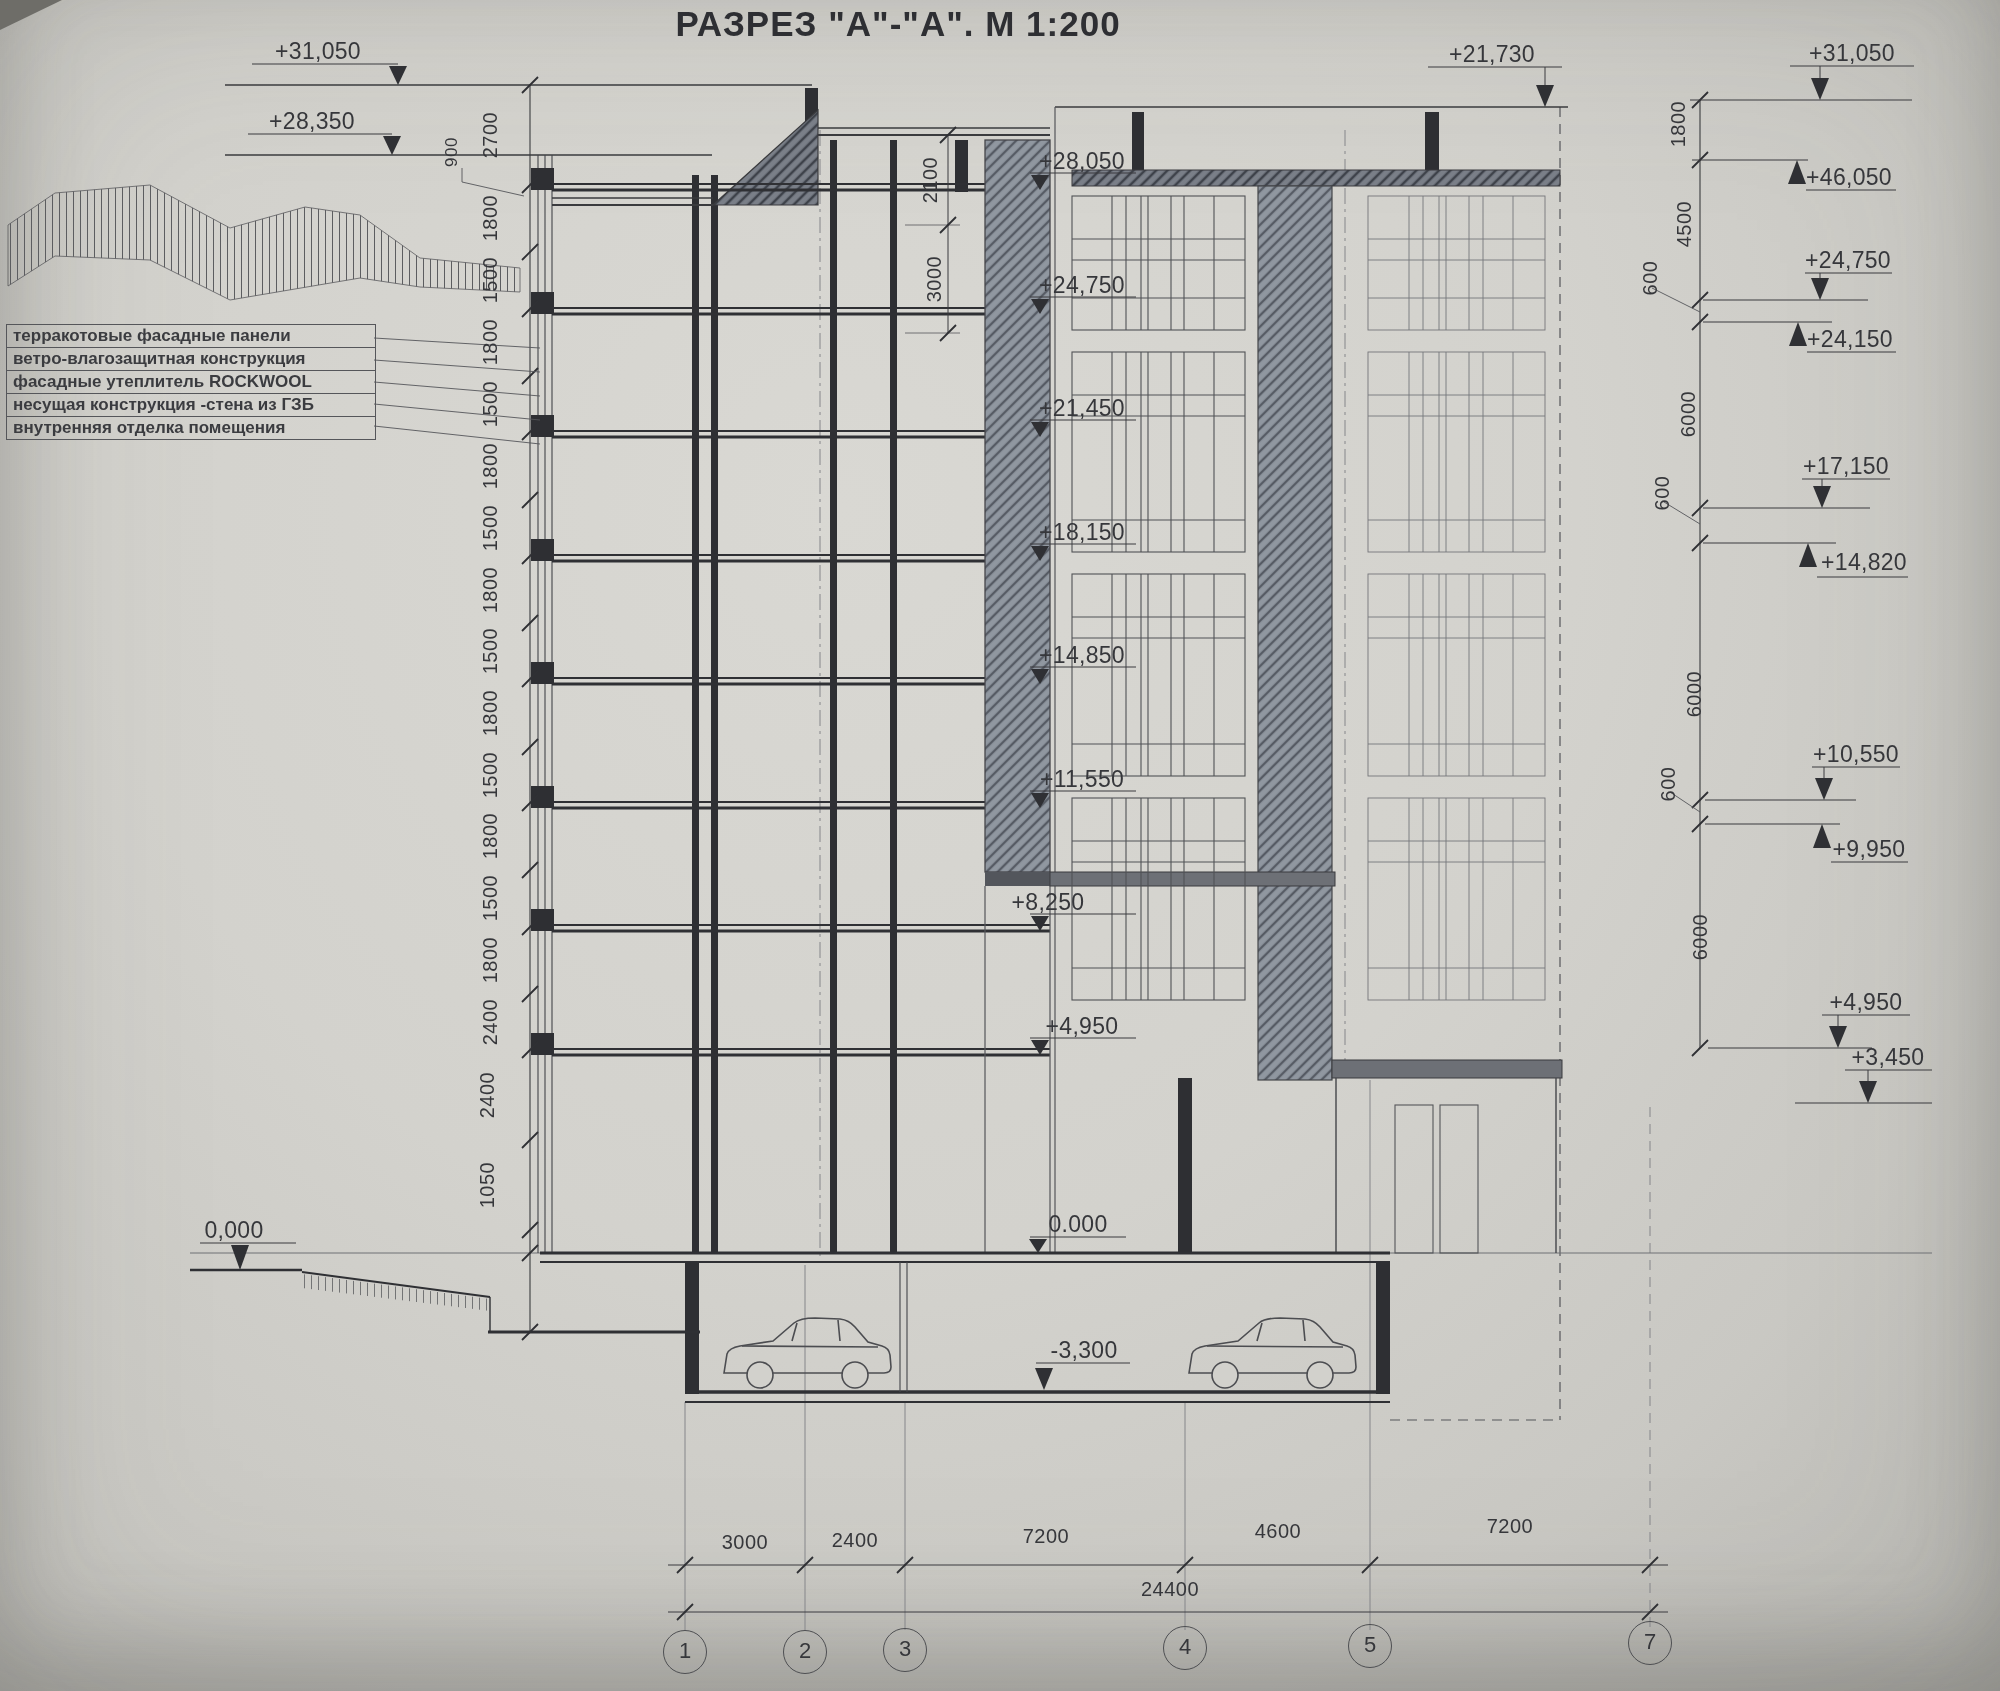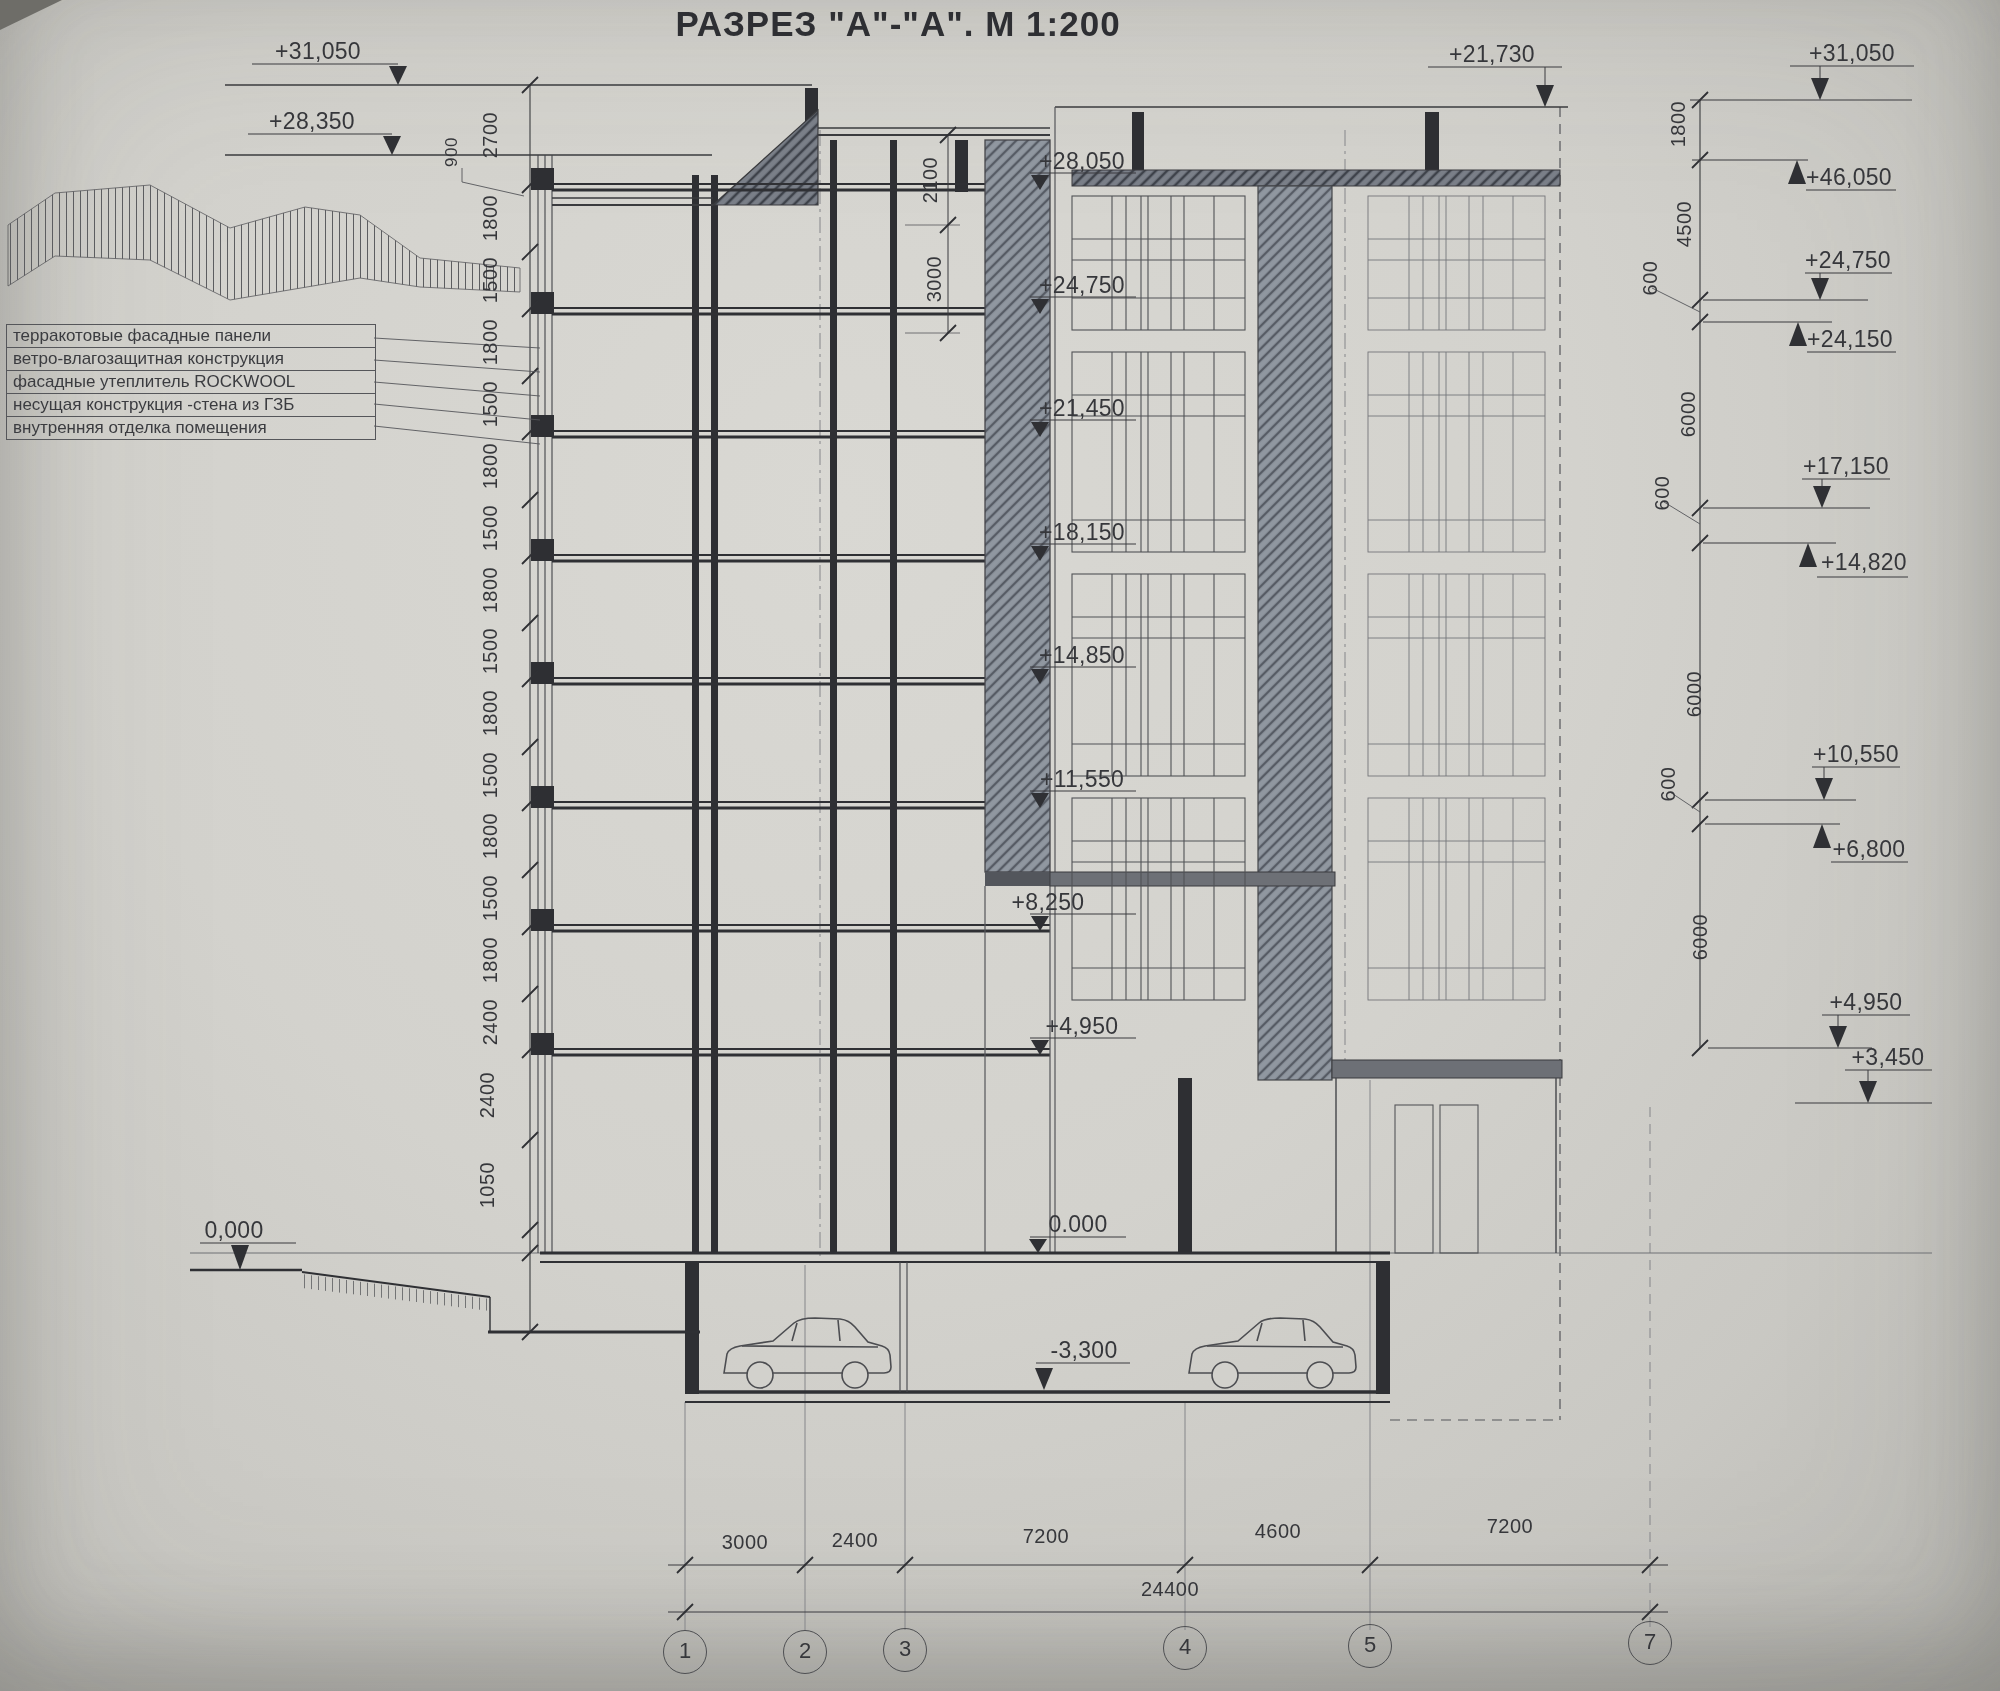--- a/index.html
+++ b/index.html
@@ -13,21 +13,21 @@
   .t{position:absolute;transform:translate(-50%,-50%);font-family:"Liberation Sans",sans-serif;
      color:#36373b;white-space:nowrap;font-size:20px;letter-spacing:.5px;}
   .rot{transform:translate(-50%,-50%) rotate(-90deg);}
   .elev{font-size:23px;letter-spacing:.3px;}
   .sm{font-size:17px;}
   .ttl{font-size:35px;font-weight:700;letter-spacing:1px;color:#2e2f33;}
   .bub{position:absolute;transform:translate(-50%,-50%);width:42px;height:42px;border:1.6px solid #4e4f52;
        border-radius:50%;text-align:center;line-height:40px;font-size:22px;color:#36373b;}
   .legend{position:absolute;left:6px;top:324px;width:368px;border:1px solid #55565a;border-bottom:none;}
   .legend .row{height:22px;line-height:21px;font-size:17px;padding-left:6px;border-bottom:1px solid #55565a;
-       color:#3b3c40;white-space:nowrap;overflow:hidden;}
+       color:#3b3c40;white-space:nowrap;overflow:hidden;font-weight:bold;}
 </style>
 </head>
 <body>
 
 <div class="sheet">
 
 <svg width="2000" height="1691" viewBox="0 0 2000 1691">
   <defs>
     <pattern id="vh" width="7" height="12" patternUnits="userSpaceOnUse">
       <path d="M3.5,0 V12" stroke="#5c5d60" stroke-width="1"></path>
@@ -292,21 +292,21 @@
 
 <div class="t elev" style="left:1492px;top:54px">+21,730</div>
 
 <div class="t elev" style="left:1852px;top:53px">+31,050</div>
 <div class="t elev" style="left:1849px;top:177px">+46,050</div>
 <div class="t elev" style="left:1848px;top:260px">+24,750</div>
 <div class="t elev" style="left:1850px;top:339px">+24,150</div>
 <div class="t elev" style="left:1846px;top:466px">+17,150</div>
 <div class="t elev" style="left:1864px;top:562px">+14,820</div>
 <div class="t elev" style="left:1856px;top:754px">+10,550</div>
-<div class="t elev" style="left:1869px;top:849px">+6,800</div>
+<div class="t elev" style="left:1869px;top:849px">+9,950</div>
 <div class="t elev" style="left:1866px;top:1002px">+4,950</div>
 <div class="t elev" style="left:1888px;top:1057px">+3,450</div>
 
 <div class="t rot" style="left:1678px;top:124px">1800</div>
 <div class="t rot" style="left:1684px;top:224px">4500</div>
 <div class="t rot" style="left:1650px;top:278px">600</div>
 <div class="t rot" style="left:1688px;top:414px">6000</div>
 <div class="t rot" style="left:1662px;top:493px">600</div>
 <div class="t rot" style="left:1694px;top:694px">6000</div>
 <div class="t rot" style="left:1668px;top:784px">600</div>

